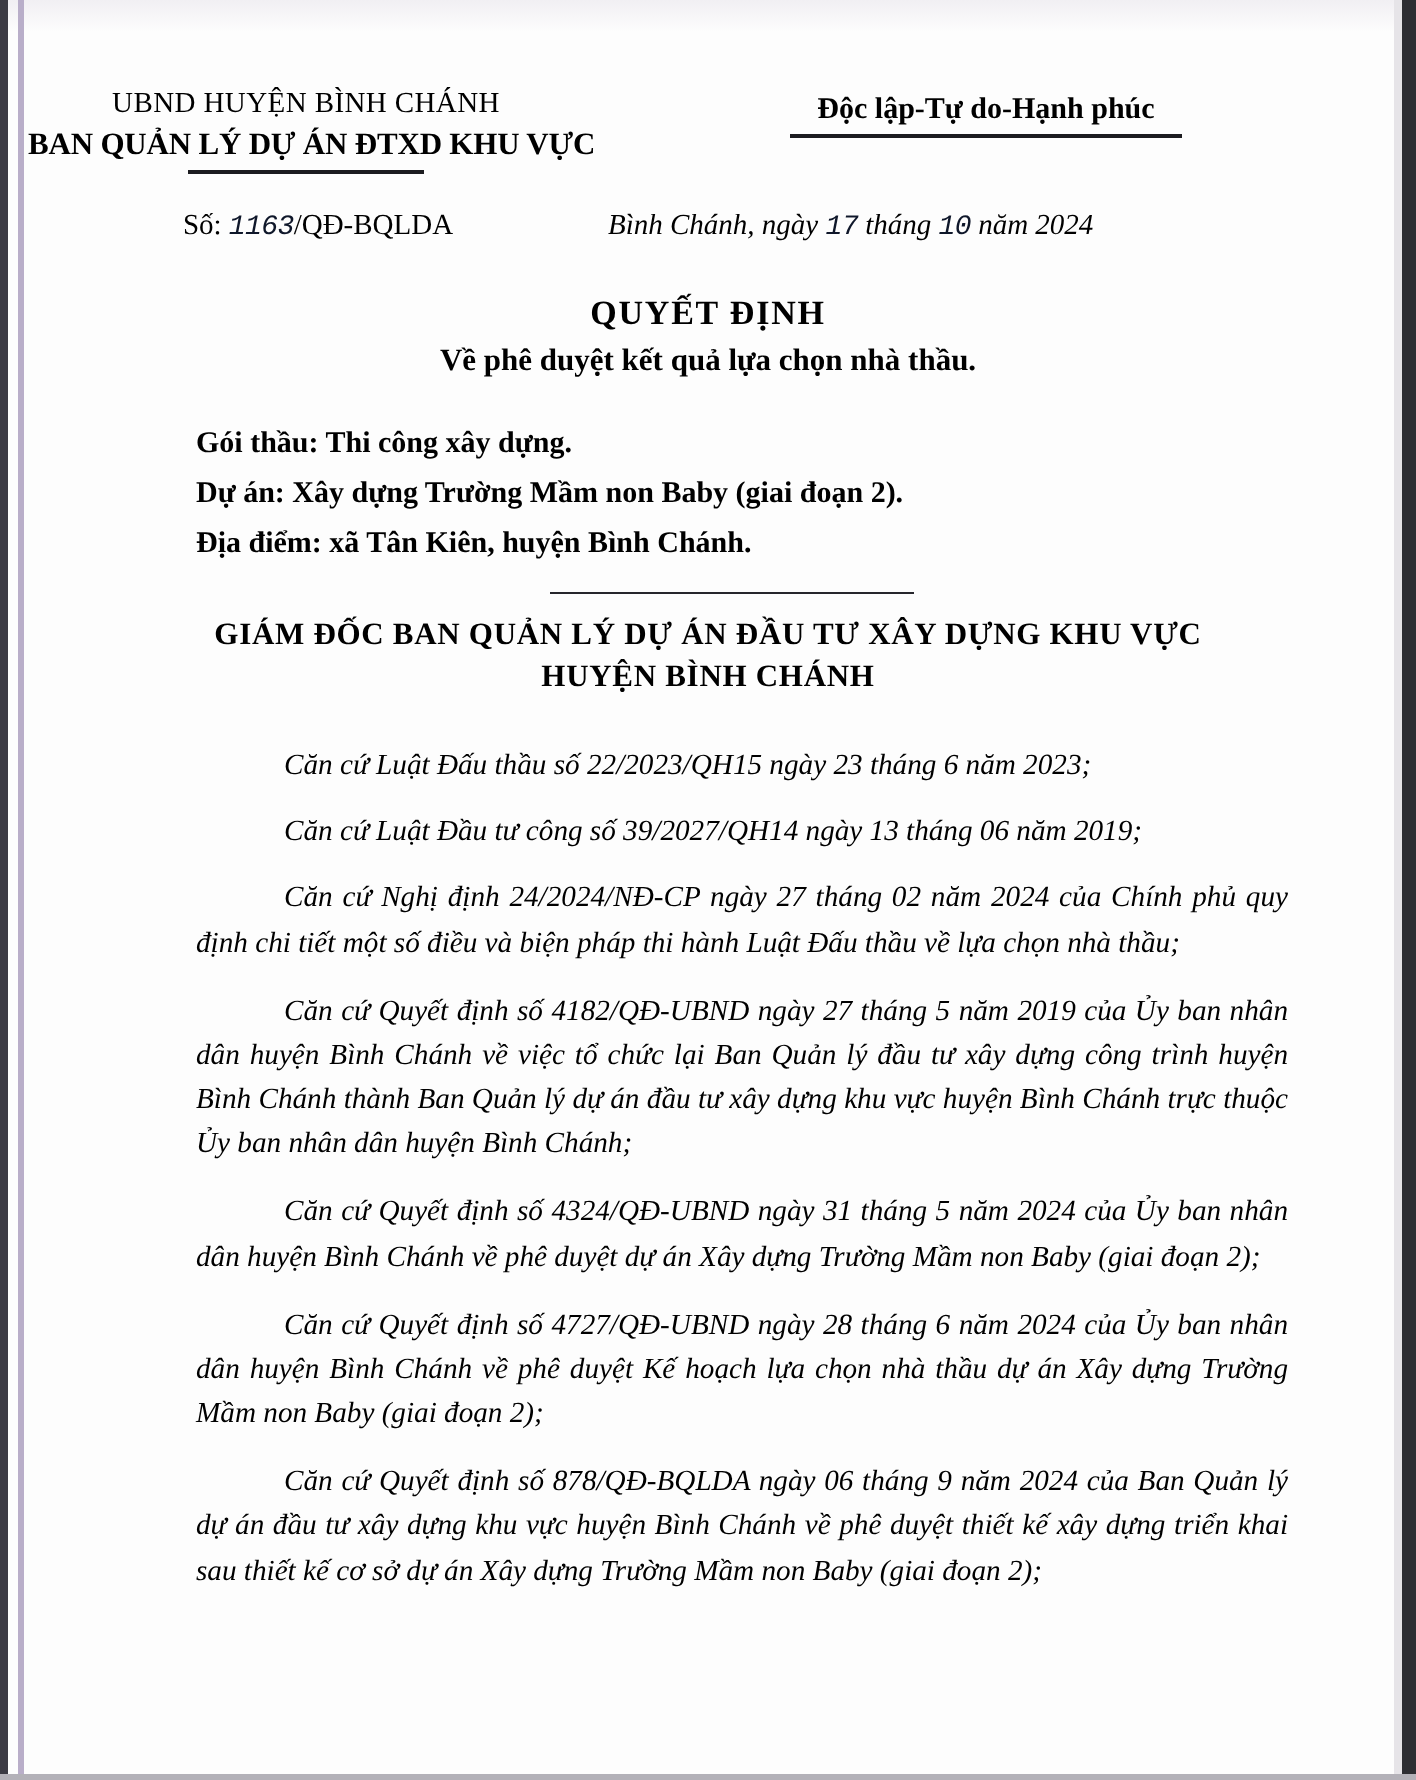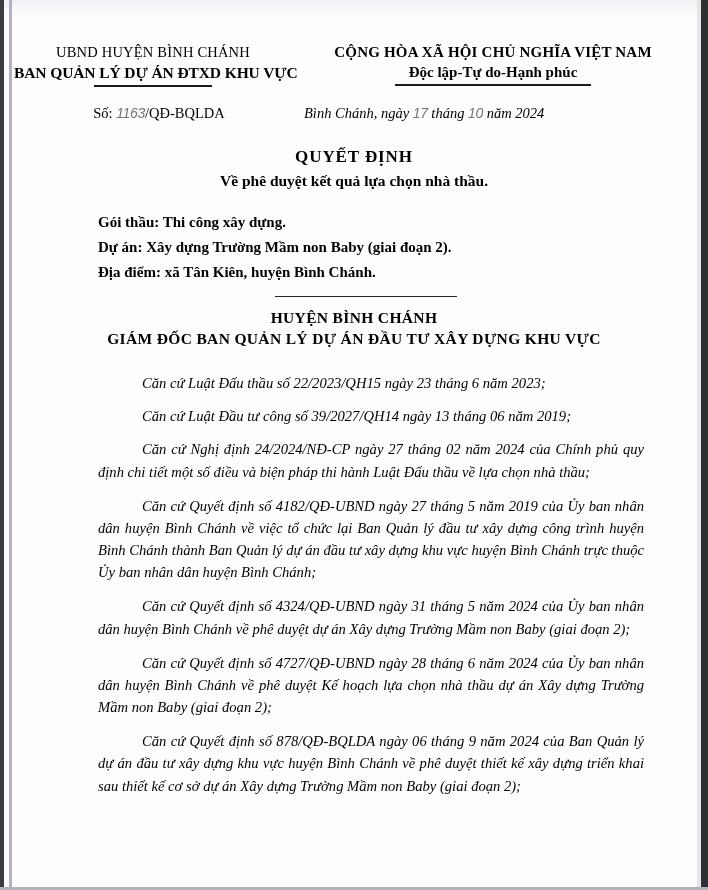--- a/index.html
+++ b/index.html
@@ -123,25 +123,25 @@
     text-align: center;
     white-space: nowrap;
   }
   .meta-date {
     width: 390px;
     text-align: left;
     font-style: italic;
     white-space: nowrap;
   }
   .handwritten {
-    font-family: Liberation Sans, sans-serif;
+    font-family: Liberation Mono, monospace;
     font-style: italic;
     font-size: 14px;
     letter-spacing: -.3px;
-    color: #737373;
+    color: #0f172a;
   }
 
   
   .doc-title-block {
     position: absolute;
     top: 143px;
     left: 0;
     width: 680px;
     text-align: center;
   }
@@ -220,21 +220,20 @@
 
   <div class="paper">
 
     <div class="doc-header">
       <div class="hdr-col-left">
         <div class="hdr-line1">UBND HUYỆN BÌNH CHÁNH</div>
         <div class="hdr-line2">BAN QUẢN LÝ DỰ ÁN ĐTXD KHU VỰC</div>
         <div class="hdr-rule"></div>
       </div>
       <div class="hdr-col-right">
-        <div class="hdr-line1">CỘNG HÒA XÃ HỘI CHỦ NGHĨA VIỆT NAM</div>
         <div class="hdr-line2">Độc lập-Tự do-Hạnh phúc</div>
         <div class="hdr-rule"></div>
       </div>
     </div>
 
     <div class="doc-meta">
       <div class="meta-so">
         <span>Số:</span>
         <span class="handwritten">1163</span><span>/QĐ-BQLDA</span>
       </div>
@@ -255,22 +254,22 @@
 
     <div class="doc-info">
       <div class="info-row">Gói thầu: Thi công xây dựng.</div>
       <div class="info-row">Dự án: Xây dựng Trường Mầm non Baby (giai đoạn 2).</div>
       <div class="info-row">Địa điểm: xã Tân Kiên, huyện Bình Chánh.</div>
     </div>
 
     <div class="mid-rule"></div>
 
     <div class="doc-issuer">
+      <div class="issuer-line">GIÁM ĐỐC BAN QUẢN LÝ DỰ ÁN ĐẦU TƯ XÂY DỰNG KHU VỰC</div>
       <div class="issuer-line">HUYỆN BÌNH CHÁNH</div>
-      <div class="issuer-line">GIÁM ĐỐC BAN QUẢN LÝ DỰ ÁN ĐẦU TƯ XÂY DỰNG KHU VỰC</div>
     </div>
 
     <div class="doc-body">
       <div class="clause tight">Căn cứ Luật Đấu thầu số 22/2023/QH15 ngày 23 tháng 6 năm 2023;</div>
       <div class="clause tight">Căn cứ Luật Đầu tư công số 39/2027/QH14 ngày 13 tháng 06 năm 2019;</div>
       <div class="clause">Căn cứ Nghị định 24/2024/NĐ-CP ngày 27 tháng 02 năm 2024 của Chính phủ quy định chi tiết một số điều và biện pháp thi hành Luật Đấu thầu về lựa chọn nhà thầu;</div>
       <div class="clause">Căn cứ Quyết định số 4182/QĐ-UBND ngày 27 tháng 5 năm 2019 của Ủy ban nhân dân huyện Bình Chánh về việc tổ chức lại Ban Quản lý đầu tư xây dựng công trình huyện Bình Chánh thành Ban Quản lý dự án đầu tư xây dựng khu vực huyện Bình Chánh trực thuộc Ủy ban nhân dân huyện Bình Chánh;</div>
       <div class="clause">Căn cứ Quyết định số 4324/QĐ-UBND ngày 31 tháng 5 năm 2024 của Ủy ban nhân dân huyện Bình Chánh về phê duyệt dự án Xây dựng Trường Mầm non Baby (giai đoạn 2);</div>
       <div class="clause">Căn cứ Quyết định số 4727/QĐ-UBND ngày 28 tháng 6 năm 2024 của Ủy ban nhân dân huyện Bình Chánh về phê duyệt Kế hoạch lựa chọn nhà thầu dự án Xây dựng Trường Mầm non Baby (giai đoạn 2);</div>
       <div class="clause">Căn cứ Quyết định số 878/QĐ-BQLDA ngày 06 tháng 9 năm 2024 của Ban Quản lý dự án đầu tư xây dựng khu vực huyện Bình Chánh về phê duyệt thiết kế xây dựng triển khai sau thiết kế cơ sở dự án Xây dựng Trường Mầm non Baby (giai đoạn 2);</div>

